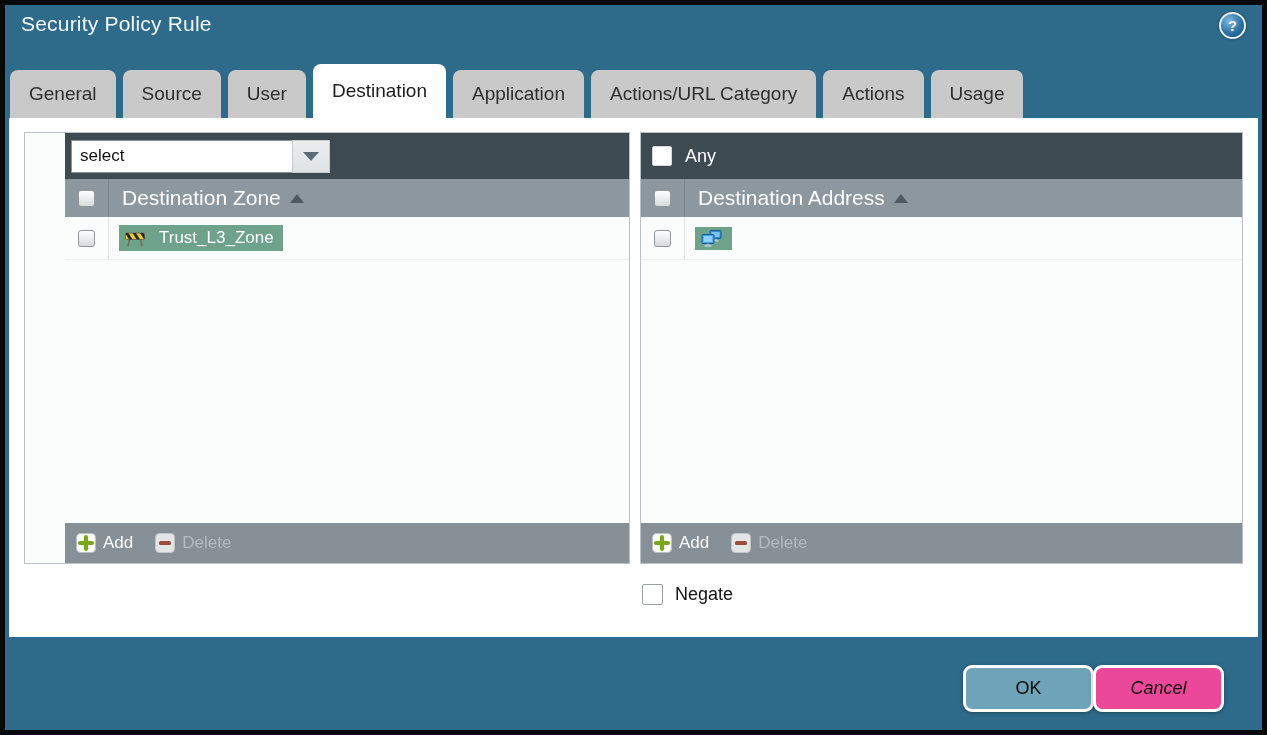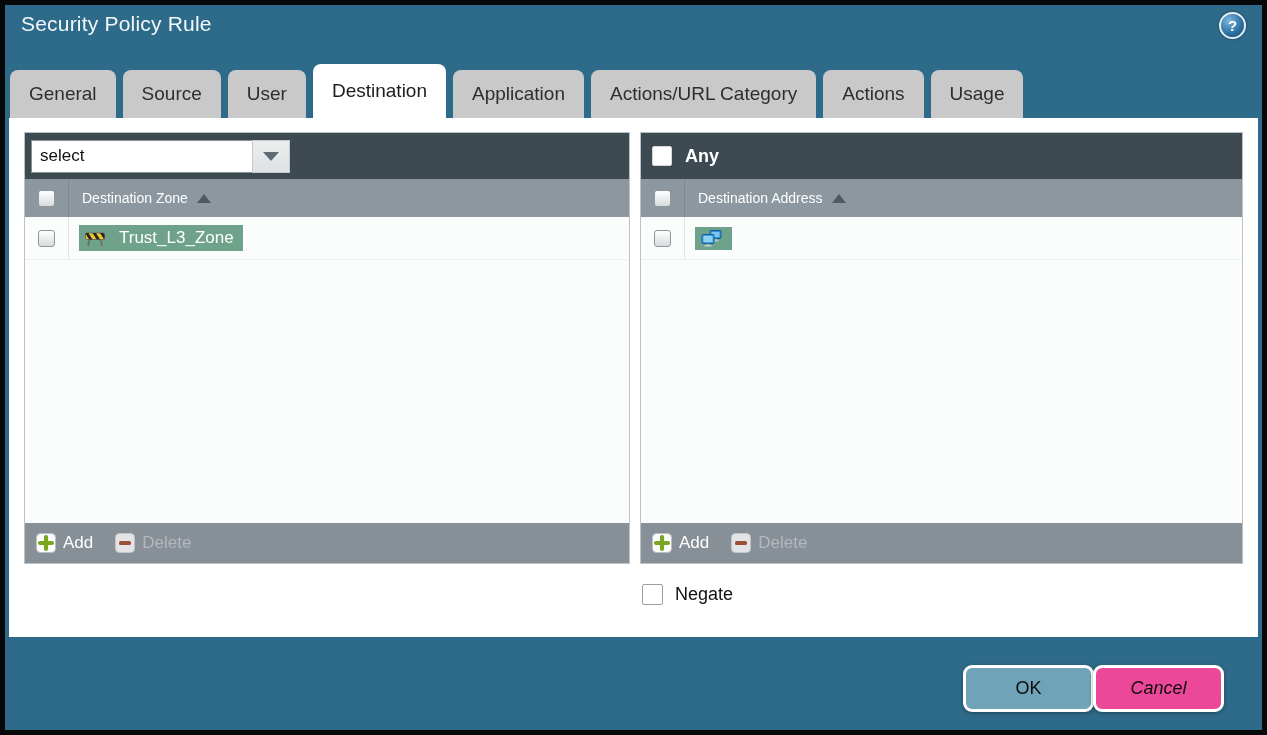--- a/index.html
+++ b/index.html
@@ -30,47 +30,47 @@
   }
   .tab.active { background:#ffffff; color:#1d1d1d; height:54px; }
 
   
   .content { position:absolute; left:4px; right:4px; top:113px; height:519px; background:#ffffff; }
 
   .panel {
     position:absolute; top:14px; height:432px;
     border:1px solid #bcc3c8; display:flex; flex-direction:column; background:#fbfcfc;
   }
-  .panel.left  { left:15px;  width:606px; }
+  .panel.left  { left:15px;  width:606px;padding-left:40px; }
   .panel.right { left:631px; width:603px; }
 
   .panel-toolbar {
     height:46px; background:#3d4a52; display:flex; align-items:center;
     padding:0 6px; flex:0 0 auto;
   }
   .combo { display:flex; align-items:stretch; height:33px; }
   .combo-input {
     width:221px; border:1px solid #8b9298; border-right:none; padding:0 8px;
     font-size:17px; color:#111; outline:none; background:#fff; border-radius:0;
   }
   .combo-btn {
     width:38px; background:linear-gradient(180deg,#eceeee,#dfe2e3);
     border:1px solid #c6cacc; display:flex; align-items:center; justify-content:center;
     cursor:pointer;
   }
   .tri-down { width:0; height:0; border-left:8px solid transparent; border-right:8px solid transparent; border-top:9px solid #5d6d78; }
 
   .any-bar {
     height:46px; background:#3d4a52; display:flex; align-items:center; gap:13px;
-    padding:0 11px; color:#fff; font-size:18px; flex:0 0 auto;font-weight:bold;
+    padding:0 11px; color:#fff; font-size:18px; flex:0 0 auto;
   }
 
   .panel-header {
     height:38px; background:#8c97a0; display:flex; align-items:center;
-    color:#fff; font-size:14px; flex:0 0 auto;
+    color:#fff; font-size:21px; flex:0 0 auto;
   }
   .cb-cell {
     width:44px; height:100%; display:flex; align-items:center; justify-content:center;
     border-right:1px solid #7d8891; flex:0 0 auto;
   }
   .panel-body .cb-cell { border-right:1px solid #e0e4e6; }
   .hdr-label { display:flex; align-items:center; gap:9px; padding-left:13px; cursor:pointer; }
   .tri-up { width:0; height:0; border-left:7px solid transparent; border-right:7px solid transparent; border-bottom:9px solid #4e5a63; }
 
   .cb {

